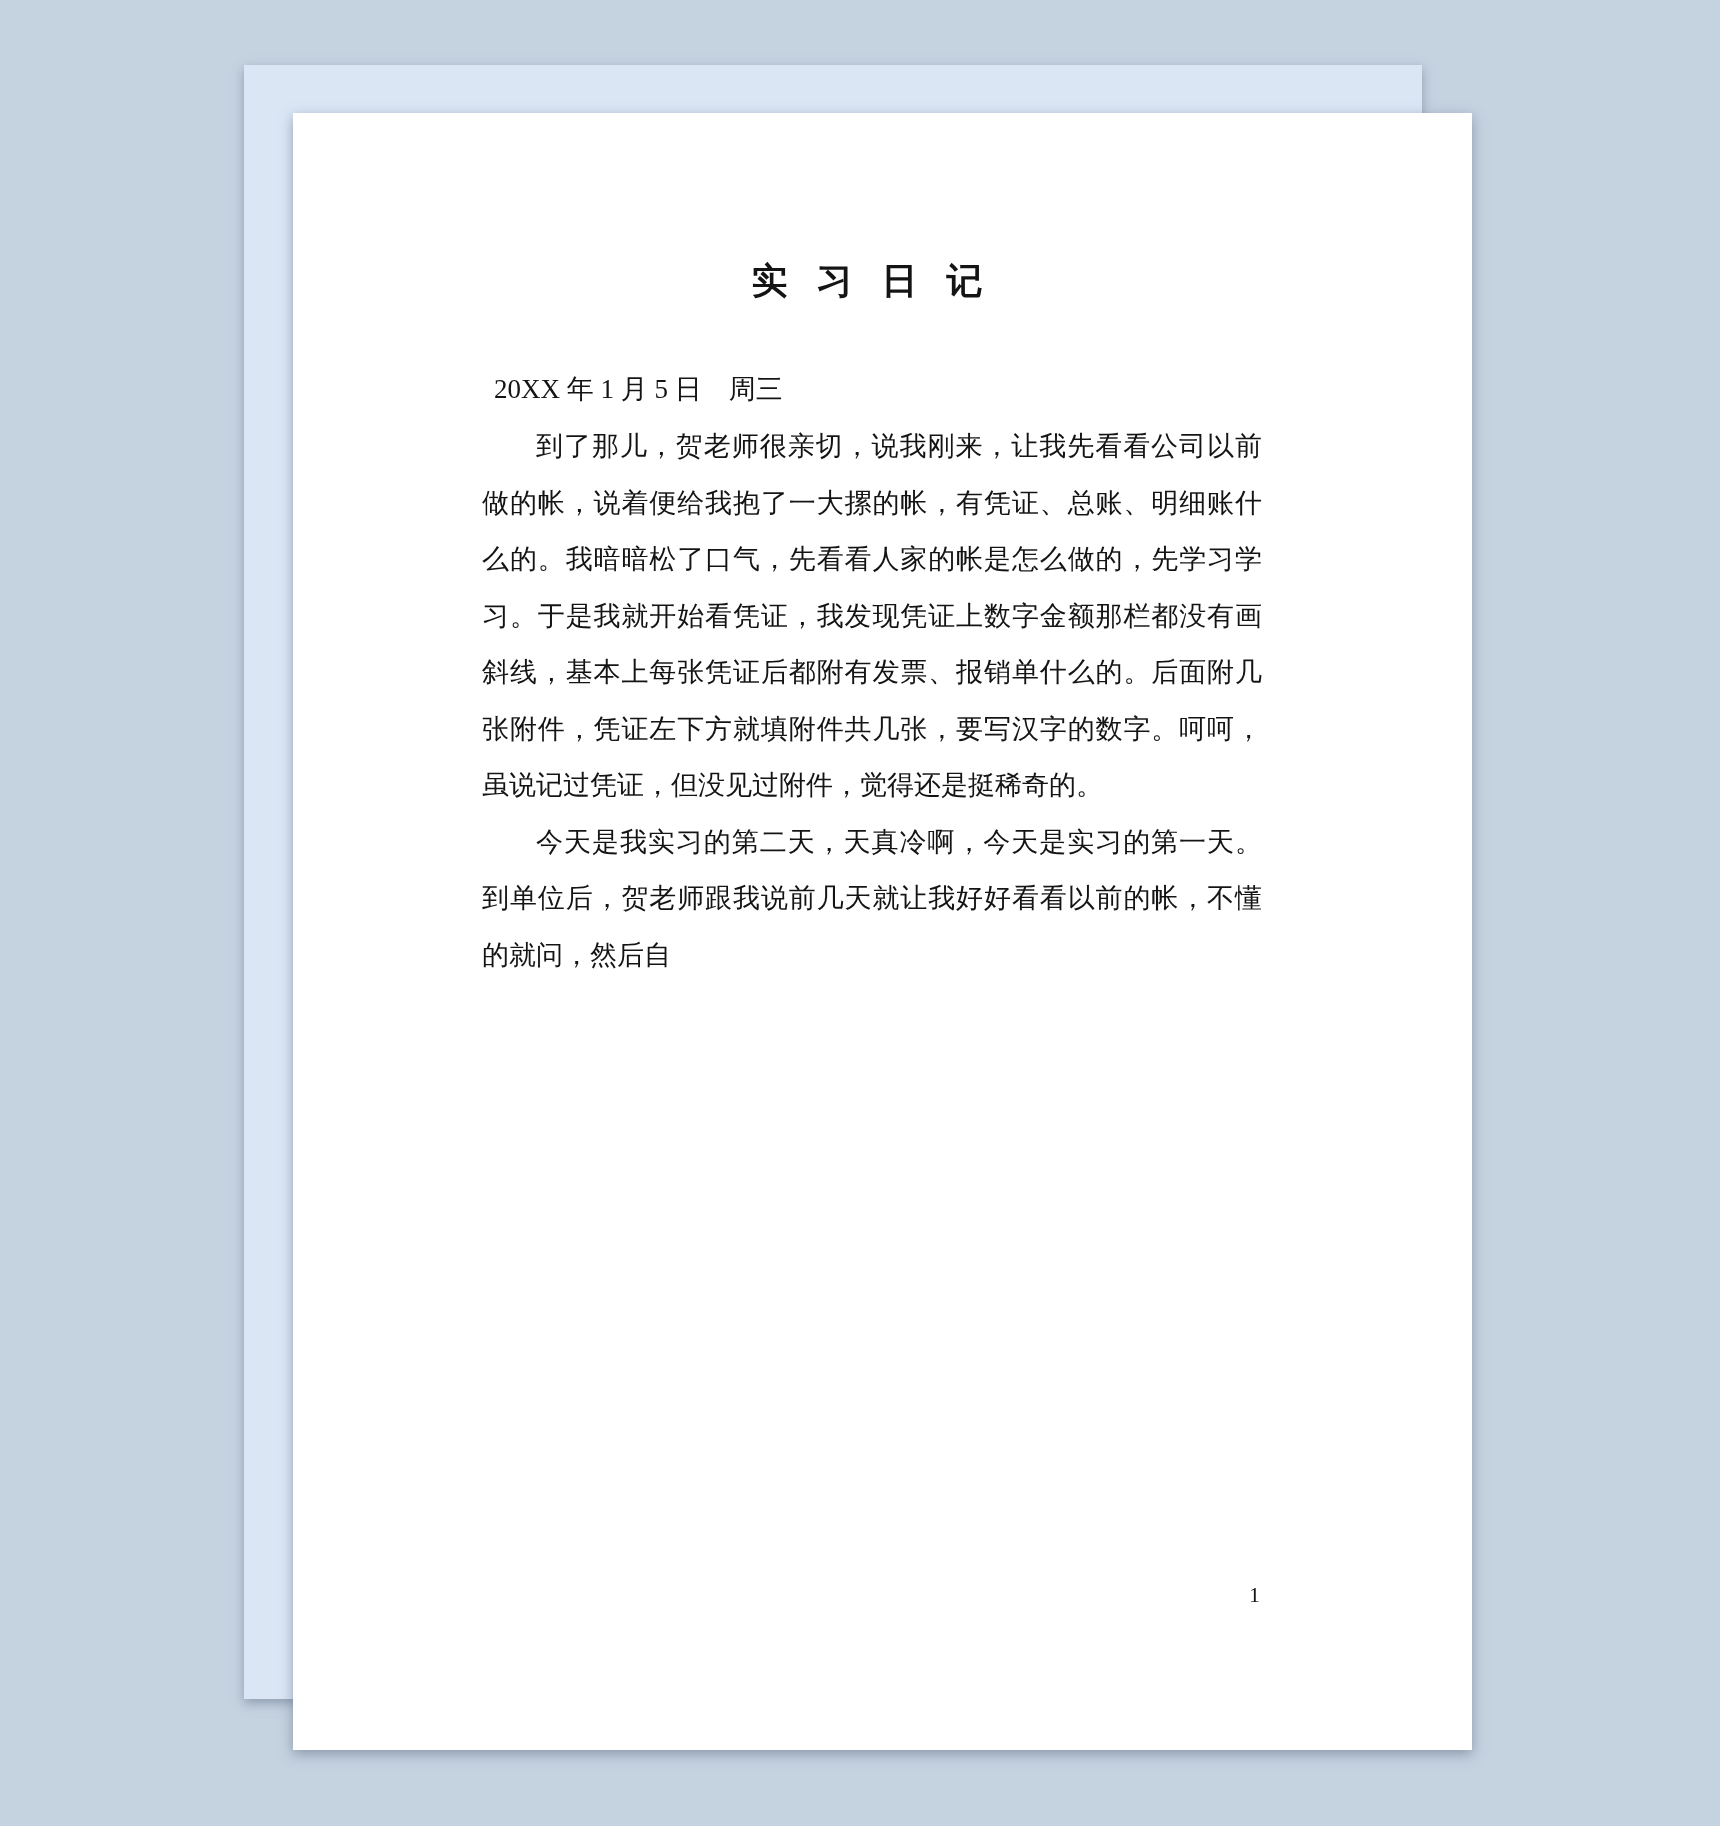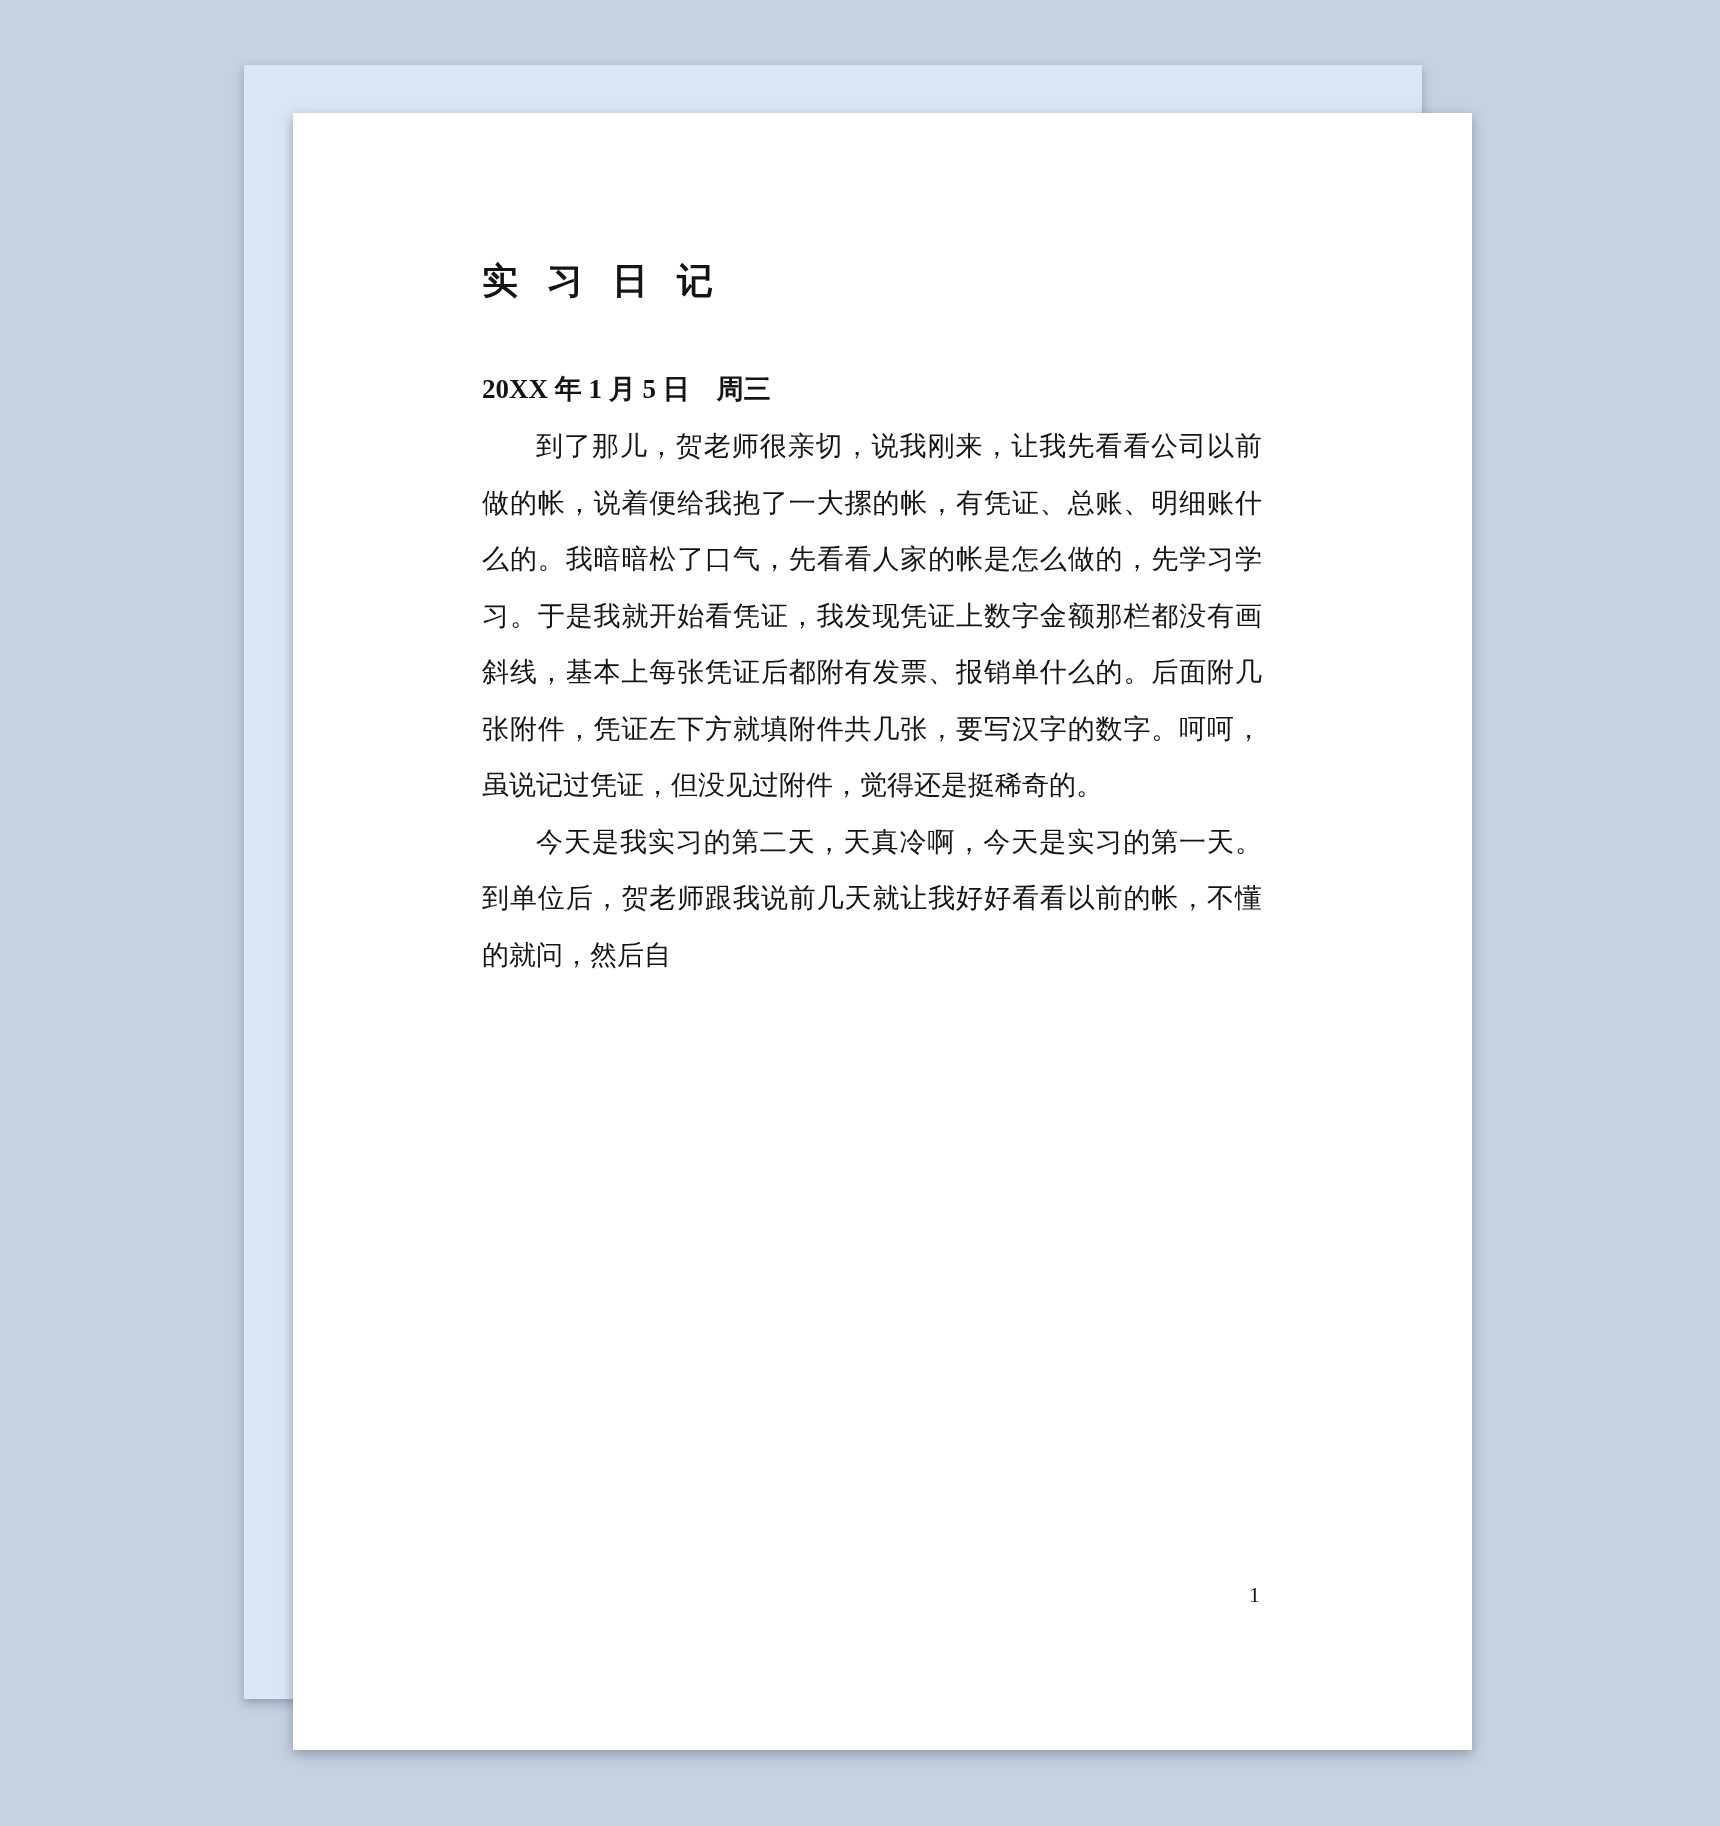--- a/index.html
+++ b/index.html
@@ -30,30 +30,30 @@
     background: #ffffff;
     box-shadow: 0 4px 12px rgba(88, 104, 126, 0.55);
     box-sizing: border-box;
     padding: 148px 210px 0 189px;
   }
   .doc-title {
     margin: 0;
     font-size: 36px;
     font-weight: bold;
     line-height: 40px;
+    text-align: center;
     letter-spacing: 10px;
     white-space: pre;
   }
   .entry { margin: 0; }
   .entry-date {
-    margin: 60px 0 0 0;
+    margin: 60px 0 0 12px;
     font-size: 27px;
     line-height: 57px;
     white-space: pre;
-    font-weight: bold;
   }
   .entry-second .entry-date {
     margin-top: 112px;
   }
   .para {
     margin: 0;
     font-size: 27px;
     line-height: 56.5px;
     text-indent: 2em;
     text-align: justify;

